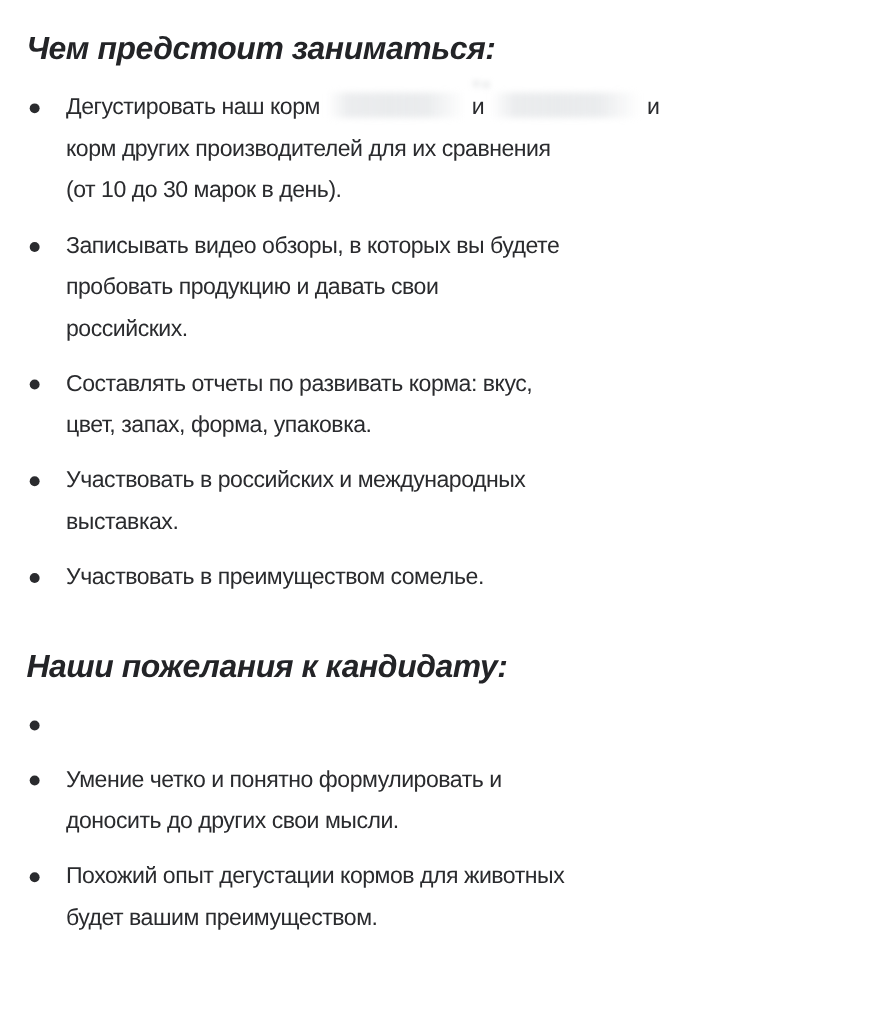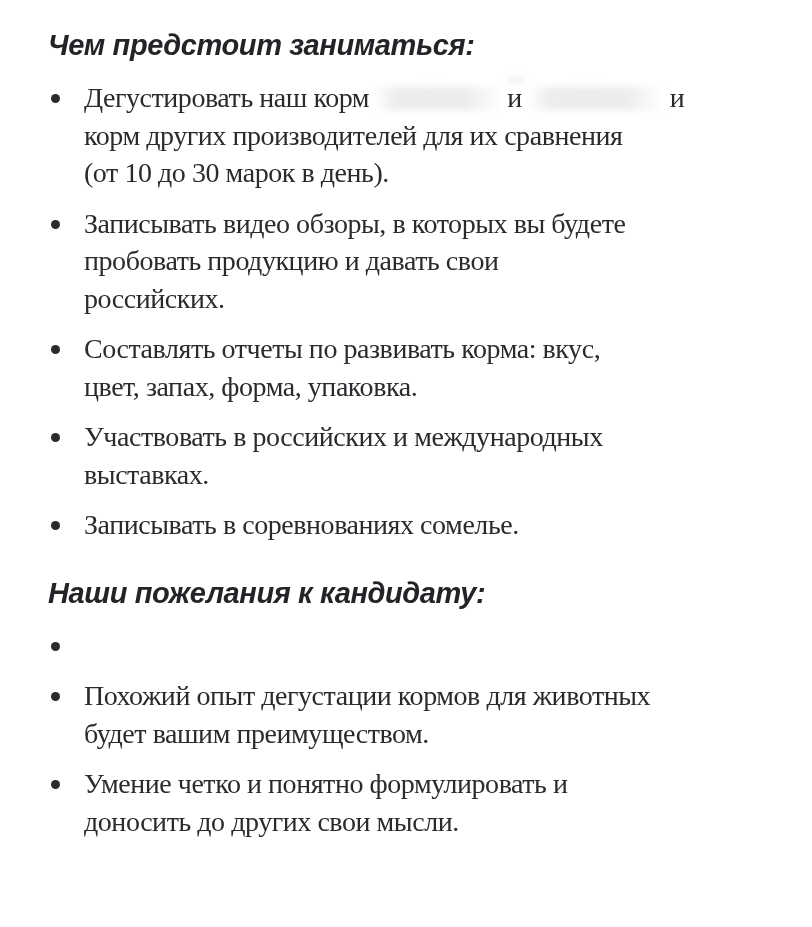--- a/index.html
+++ b/index.html
@@ -8,46 +8,45 @@
   }
   body {
     width: 812px;
     height: 927px;
     background: #ffffff;
     font-family: "Liberation Sans", "DejaVu Sans", sans-serif;
     color: #2a2b2e;
     overflow: hidden;
   }
   .doc {
-    padding: 27px 26px 0 48px;
+    padding: 27px 26px 0 24px;
   }
   .section-heading {
     font-size: 29px;
     line-height: 37px;
     font-weight: bold;
     font-style: italic;
     letter-spacing: -0.4px;
     margin: 0 0 15px 0;
     color: #232427;
   }
   .section--later .section-heading {
-    margin-top: 31px;
+    margin-top: 44px;
   }
   .bullet-list {
     list-style: none;
     margin: 0;
     padding: 0;
   }
   .bullet-item {
     display: flex;
     margin: 0 0 13px 0;
-    font-size: 28px;
+    font-size: 21px;
     line-height: 37.5px;
     letter-spacing: -0.45px;
-    font-family: Liberation Serif, serif;
   }
   .bullet-marker {
     flex: 0 0 36px;
     position: relative;
   }
   .bullet-marker::before {
     content: '';
     position: absolute;
     left: 3px;
     top: 15px;
@@ -106,34 +105,34 @@
         <li class="bullet-item">
           <span class="bullet-marker"></span>
           <div class="bullet-text"><span>Составлять отчеты по развивать корма: вкус,</span><br><span>цвет, запах, форма, упаковка.</span></div>
         </li>
         <li class="bullet-item">
           <span class="bullet-marker"></span>
           <div class="bullet-text"><span>Участвовать в российских и международных</span><br><span>выставках.</span></div>
         </li>
         <li class="bullet-item">
           <span class="bullet-marker"></span>
-          <div class="bullet-text"><span>Записывать в соревнованиях сомелье.</span></div>
+          <div class="bullet-text"><span>Участвовать в преимуществом сомелье.</span></div>
         </li>
       </ul>
     </section>
     <section class="section section--later">
       <h2 class="section-heading">Наши пожелания к кандидату:</h2>
       <ul class="bullet-list">
         <li class="bullet-item">
           <span class="bullet-marker"></span>
           <div class="bullet-text"><br></div>
         </li>
         <li class="bullet-item">
           <span class="bullet-marker"></span>
-          <div class="bullet-text"><span>Похожий опыт дегустации кормов для животных</span><br><span>будет вашим преимуществом.</span></div>
+          <div class="bullet-text"><span>Умение четко и понятно формулировать и</span><br><span>доносить до других свои мысли.</span></div>
         </li>
         <li class="bullet-item">
           <span class="bullet-marker"></span>
-          <div class="bullet-text"><span>Умение четко и понятно формулировать и</span><br><span>доносить до других свои мысли.</span></div>
+          <div class="bullet-text"><span>Похожий опыт дегустации кормов для животных</span><br><span>будет вашим преимуществом.</span></div>
         </li>
       </ul>
     </section>
   </div>
 
 </body></html>

